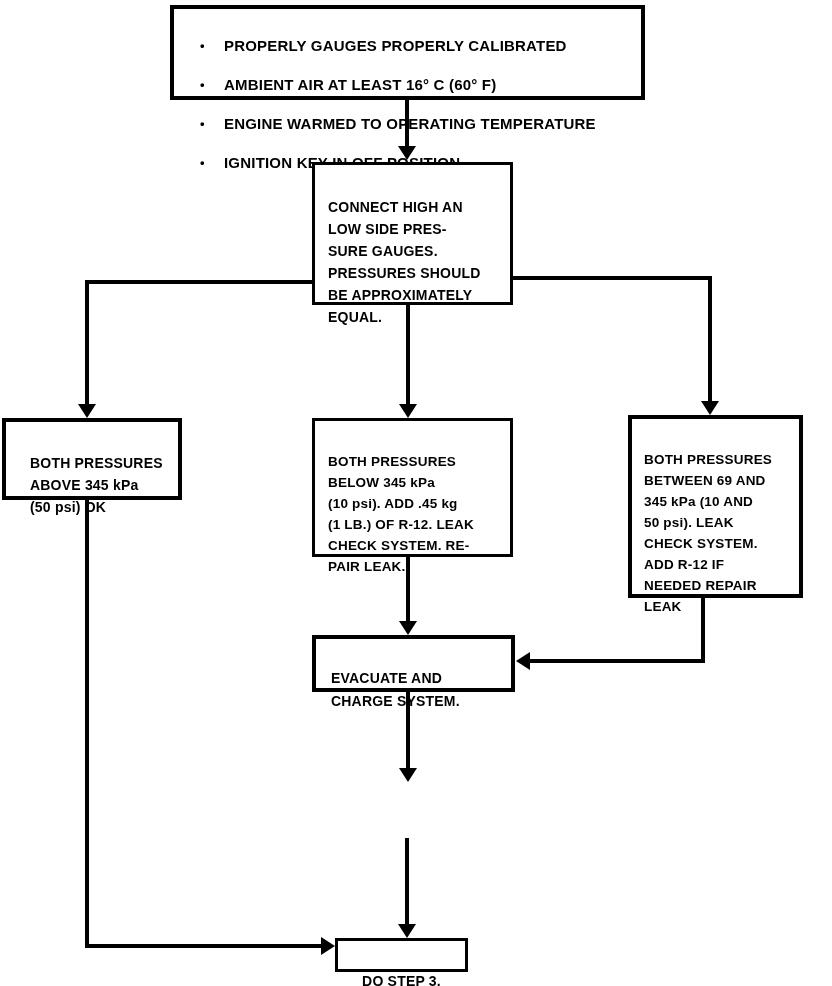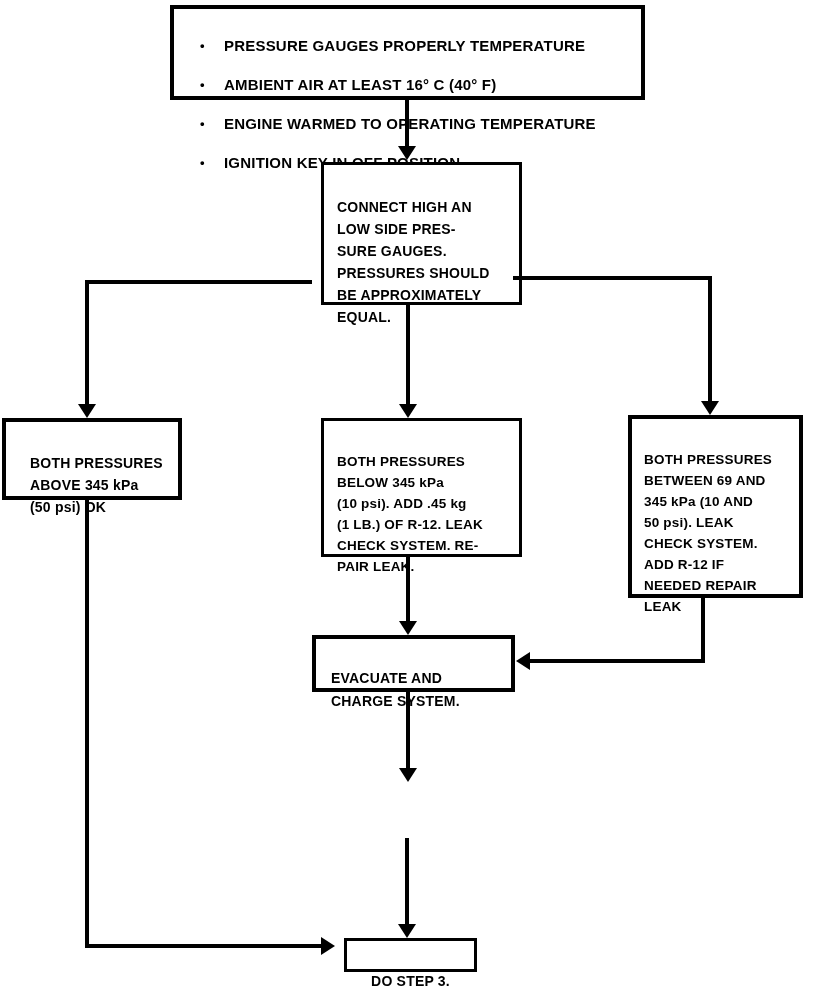--- a/index.html
+++ b/index.html
@@ -13,21 +13,21 @@
   }
   .node {
     position: absolute;
     box-sizing: border-box;
     background: #fff;
     border: 4px solid #000;
     font-weight: bold;
     white-space: pre-line;
     letter-spacing: 0.2px;
   }
-  .thin { border-width: 3px; margin-left: 9px; }
+  .thin { border-width: 3px; }
   .node .txt { display: block; }
   
   .vline, .hline { position: absolute; background: #000; }
   
   .ah { position: absolute; width: 0; height: 0; }
   .ah-down  { border-left: 9px solid transparent; border-right: 9px solid transparent; border-top: 14px solid #000; }
   .ah-right { border-top: 9px solid transparent; border-bottom: 9px solid transparent; border-left: 14px solid #000; }
   .ah-left  { border-top: 9px solid transparent; border-bottom: 9px solid transparent; border-right: 14px solid #000; }
 
   
@@ -46,25 +46,25 @@
   .b-txt { flex: 1; }
 </style>
 </head>
 <body>
 
 <div class="canvas">
 
   <div class="node n-pre">
     <div class="b-row">
       <span class="b-dot">•</span>
-      <span class="b-txt">PRESSURE GAUGES PROPERLY TEMPERATURE</span>
+      <span class="b-txt">PROPERLY GAUGES PROPERLY CALIBRATED</span>
     </div>
     <div class="b-row">
       <span class="b-dot">•</span>
-      <span class="b-txt">AMBIENT AIR AT LEAST 16° C (40° F)</span>
+      <span class="b-txt">AMBIENT AIR AT LEAST 16° C (60° F)</span>
     </div>
     <div class="b-row">
       <span class="b-dot">•</span>
       <span class="b-txt">ENGINE WARMED TO OPERATING TEMPERATURE</span>
     </div>
     <div class="b-row">
       <span class="b-dot">•</span>
       <span class="b-txt">IGNITION KEY IN OFF POSITION</span>
     </div>
   </div>

